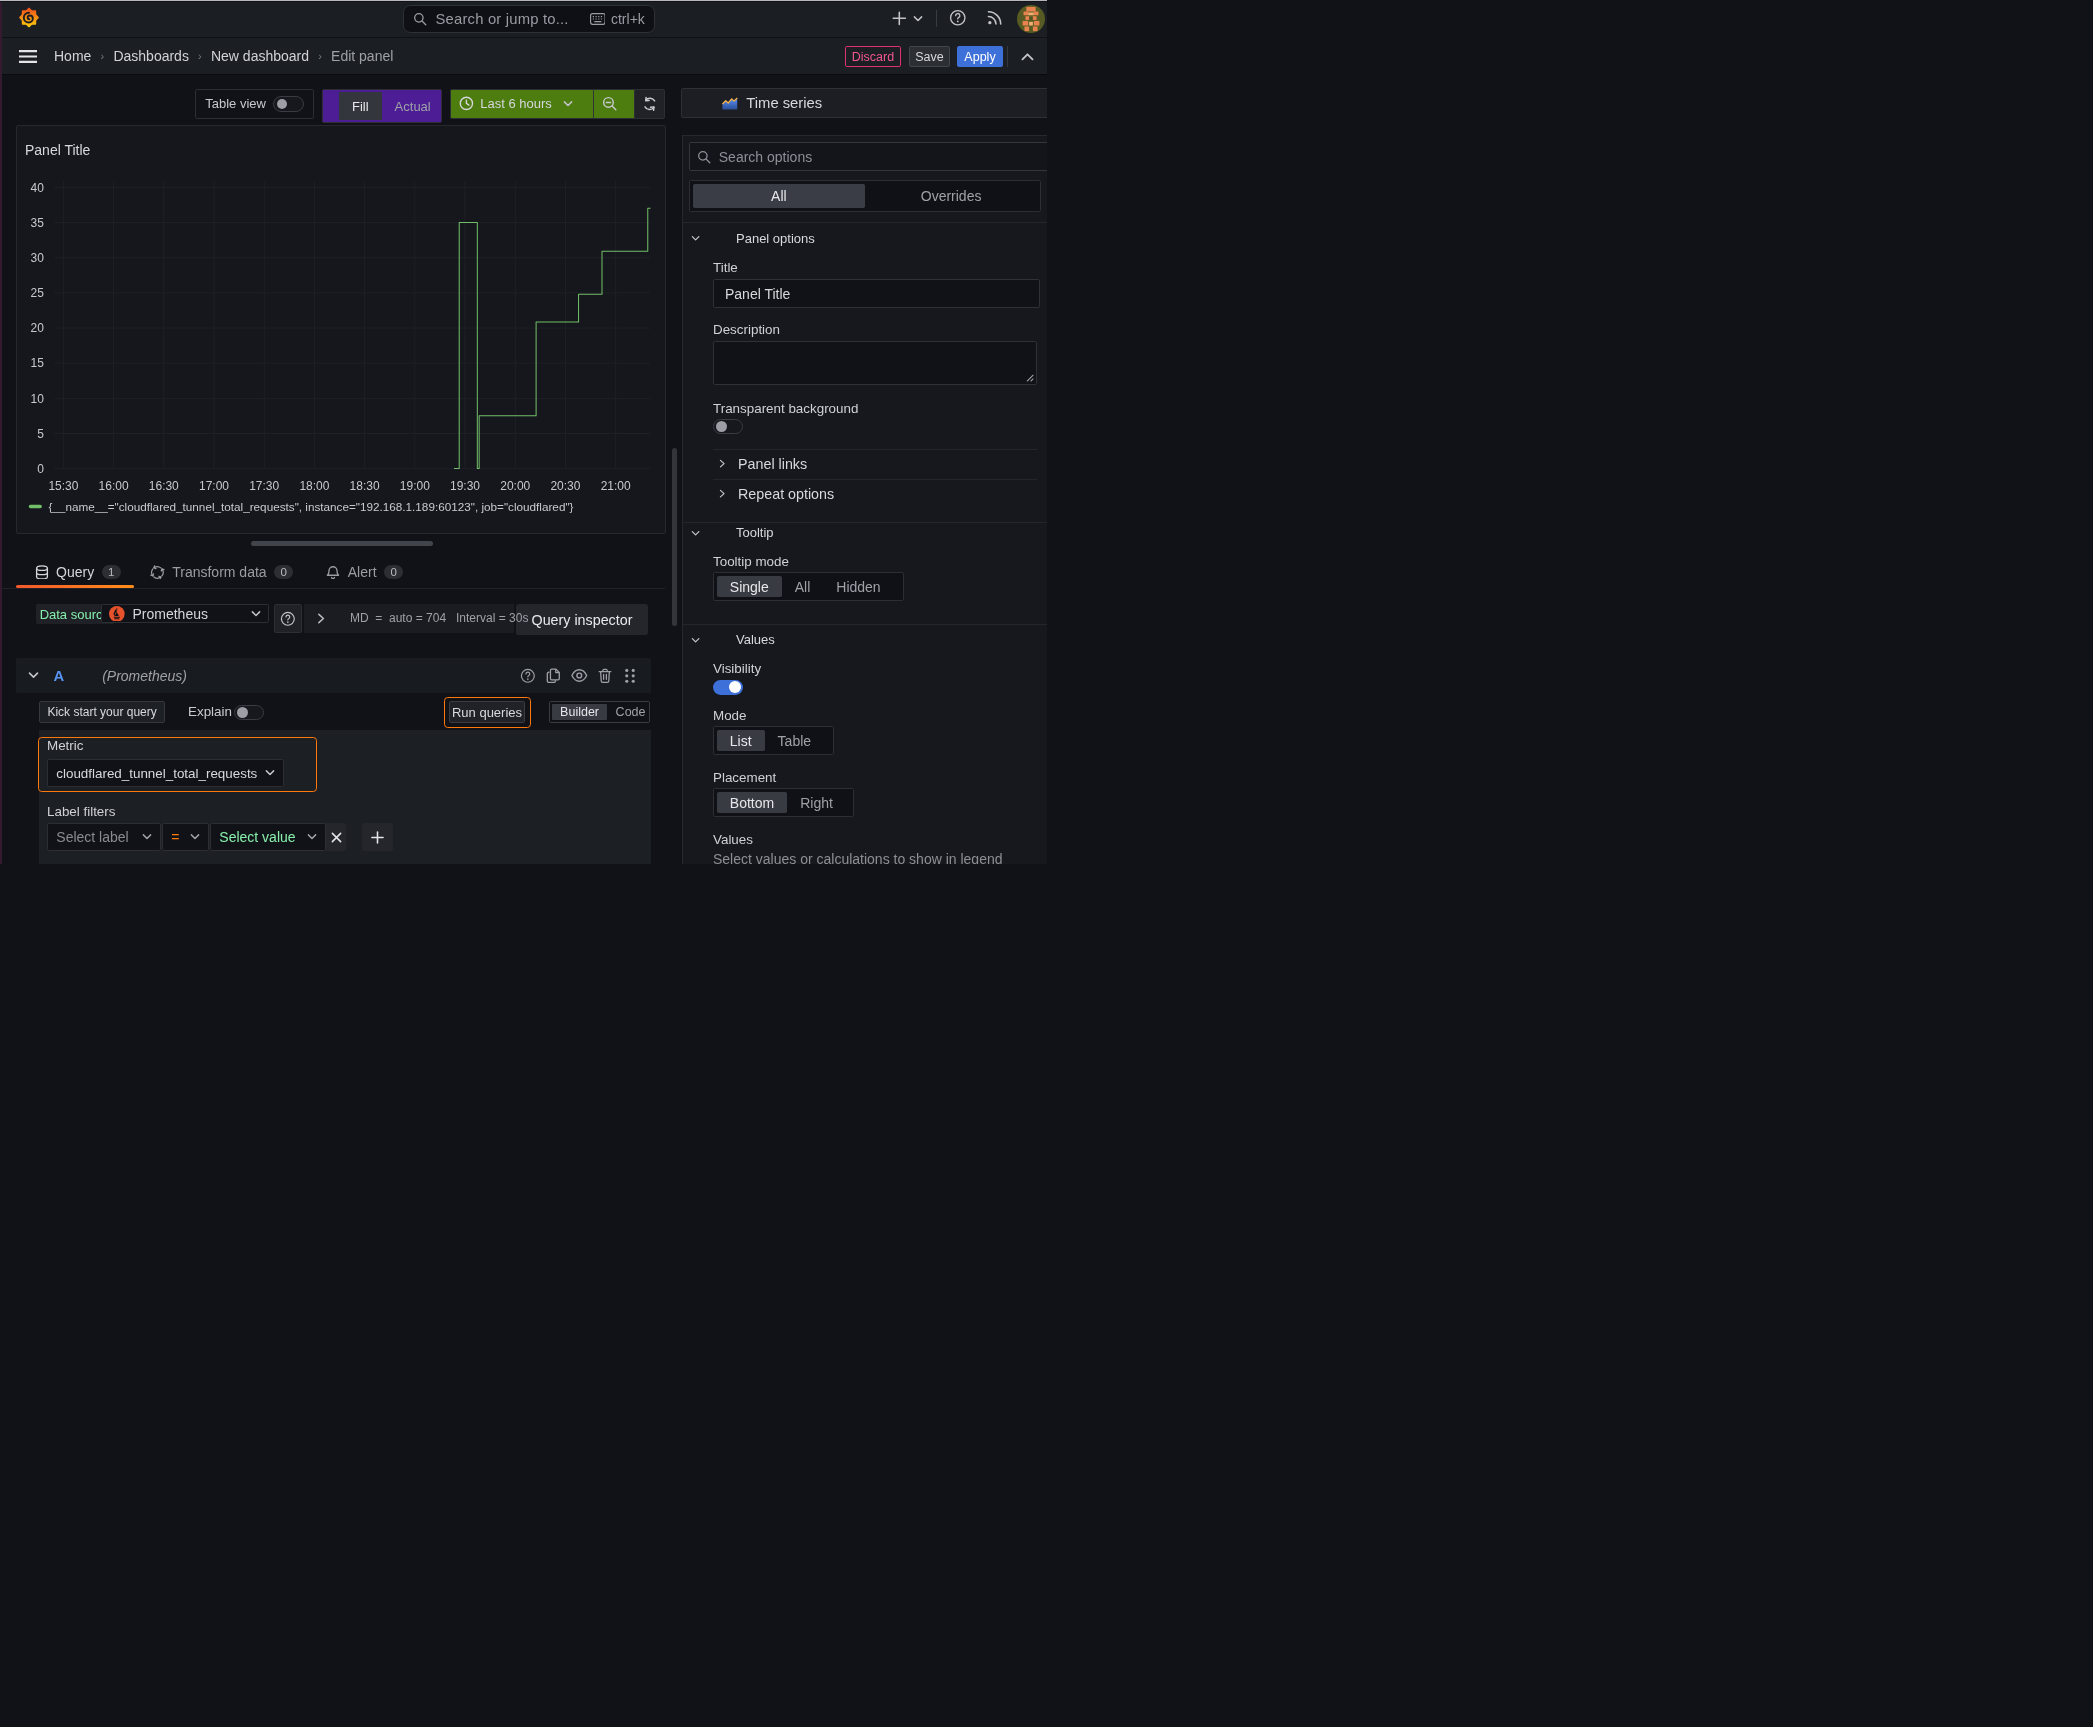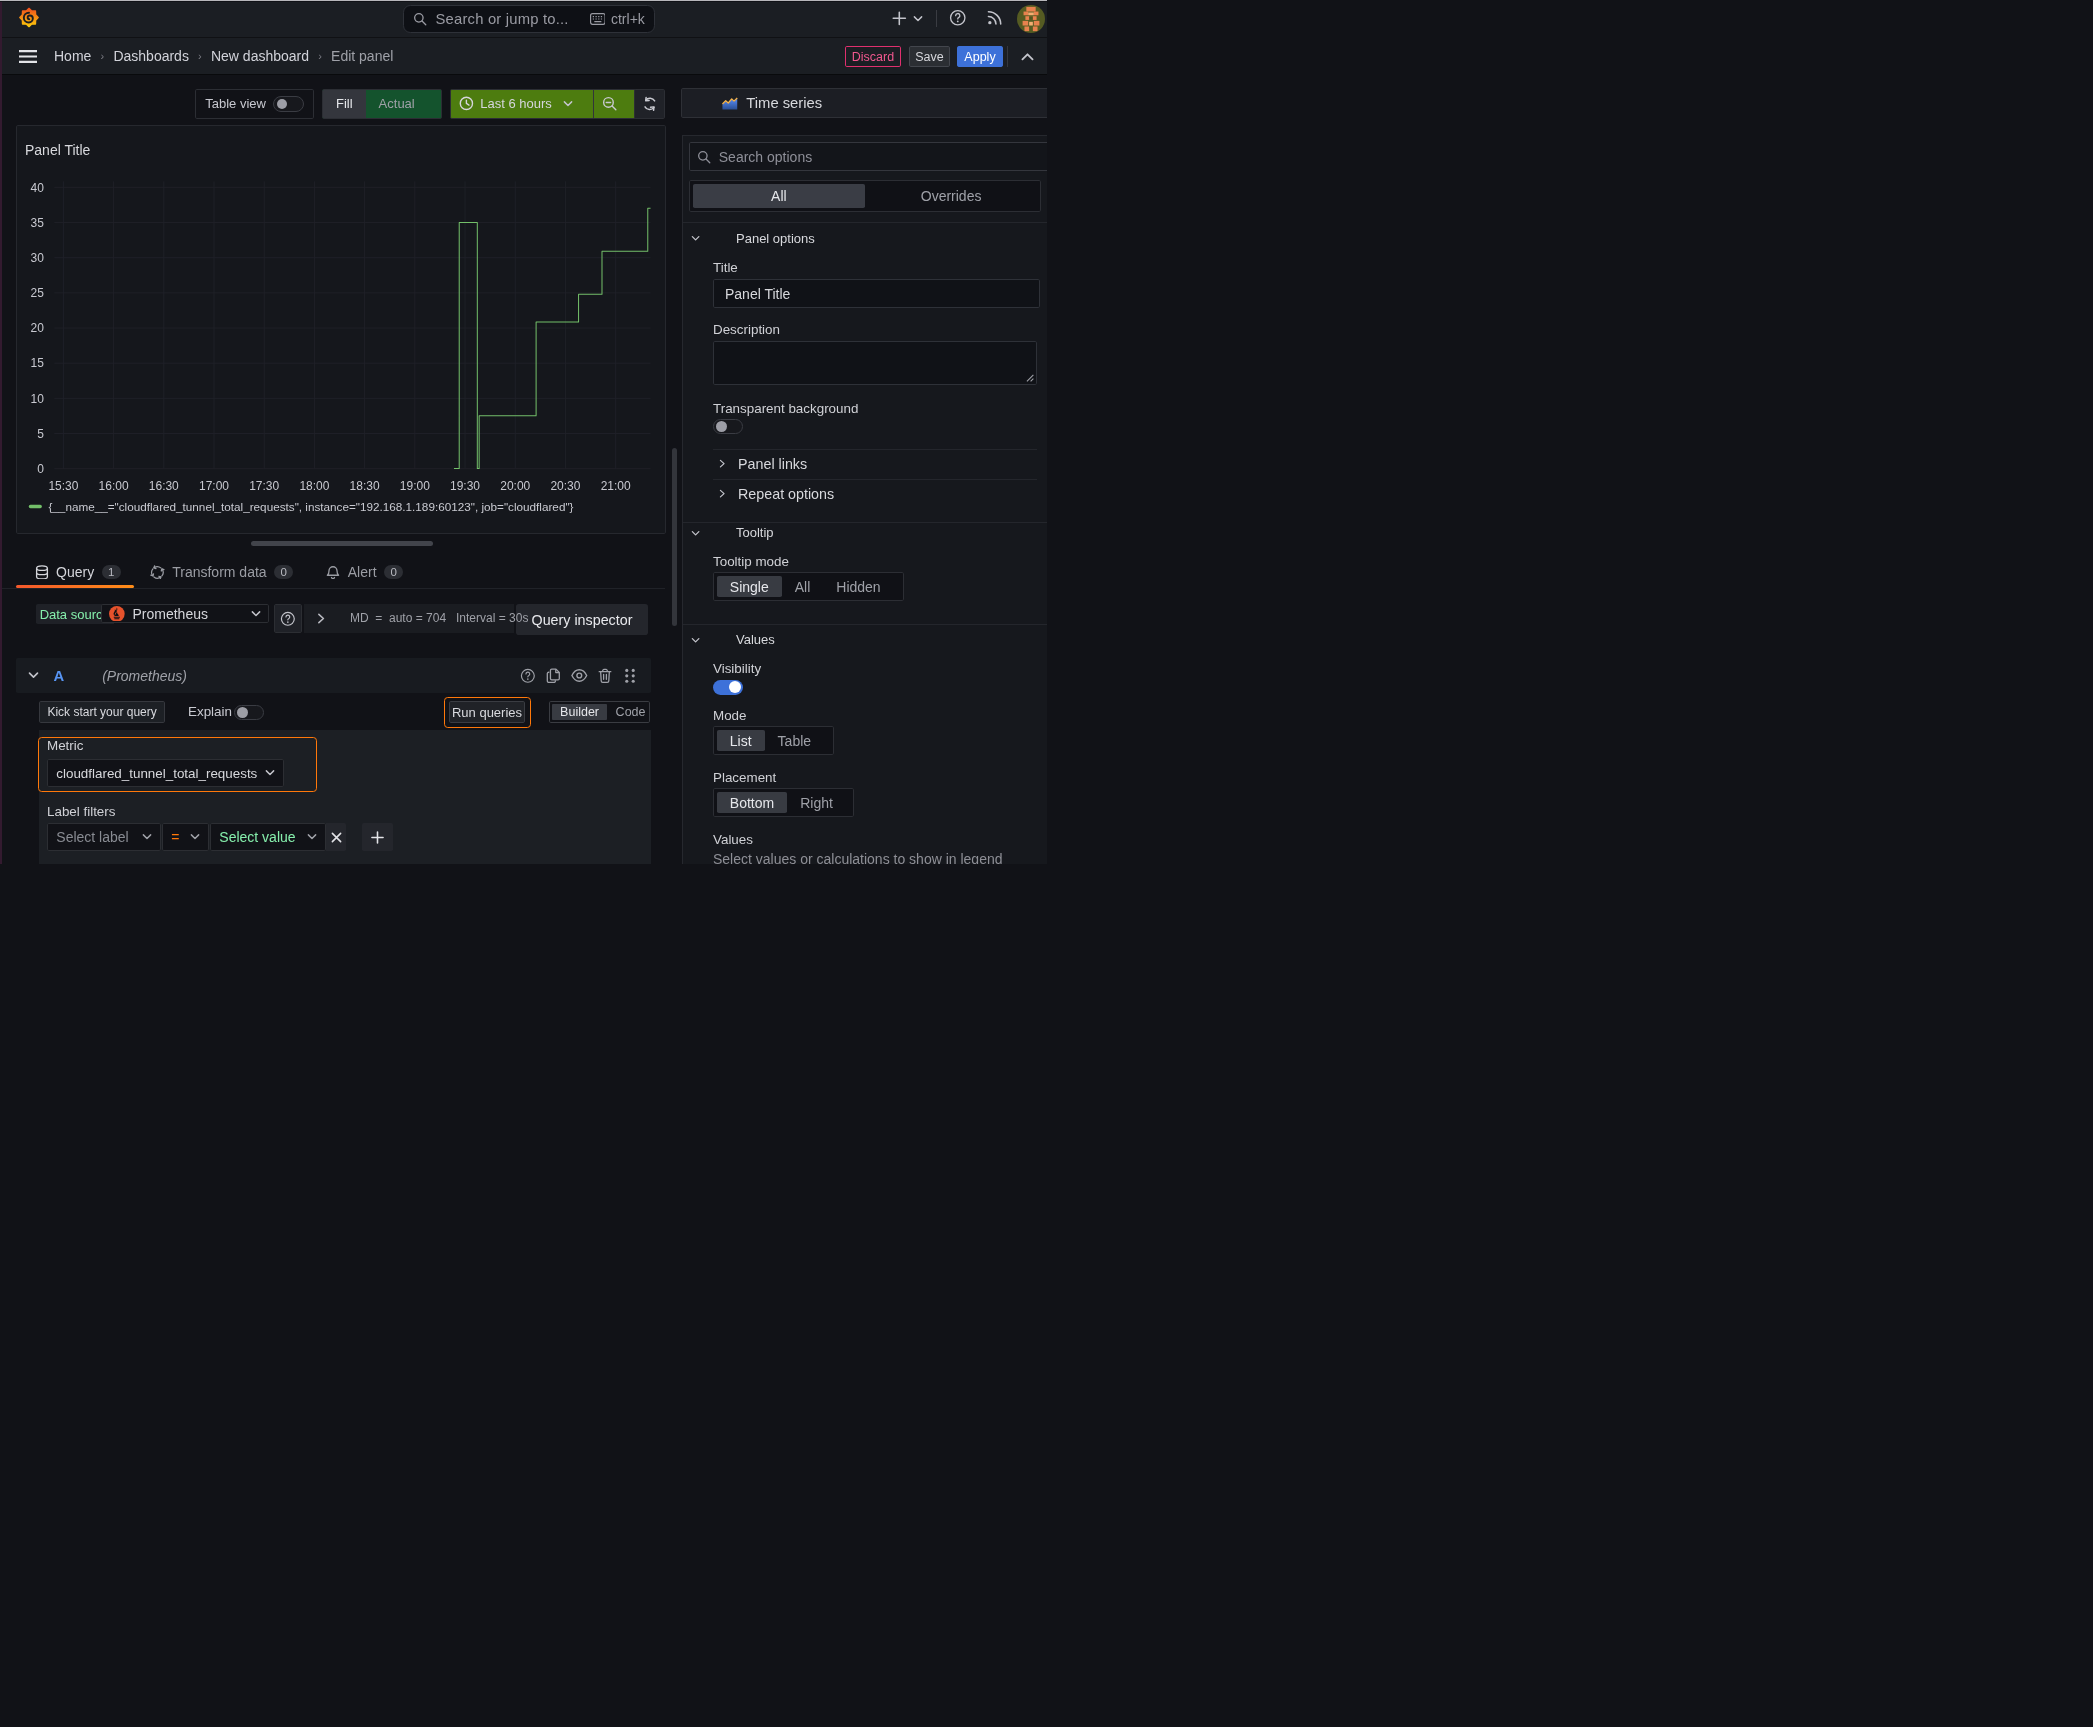--- a/index.html
+++ b/index.html
@@ -28,21 +28,21 @@
 
   .btn { display:inline-flex; align-items:center; justify-content:center; height:21px; border-radius:1.8px; font-size:12.5px; }
   #btn-discard { left:845px; top:46px; width:56px; border:0.9px solid #e0306e; color:#f1588f; background:transparent; }
   #btn-save { left:909px; top:46px; width:41px; background:#2b2e33; border:0.9px solid #43464d; color:#d6d7dc; }
   #btn-apply { left:957px; top:46px; width:46px; background:#3d71d9; border:0.9px solid #3d71d9; color:#ffffff; }
 
   
   .tbox { border:0.9px solid #2c2e34; border-radius:1.8px; height:29.5px; display:flex; align-items:center; }
   #tableview { left:195px; top:89px; width:119px; padding:0 9.2px; justify-content:space-between; }
   #tableview span { font-size:13px; color:#c7c8cf; }
-  #fillactual { left:322px; top:89px; width:120px; padding:0; background:#14532d; overflow:hidden; }
+  #fillactual { left:322px; top:89px; width:120px; padding:16px; background:#4c1d95; overflow:hidden; }
   #fillactual .seg { height:28px; padding:0 13px; display:flex; align-items:center; font-size:13px; color:#9fa1a8; }
   #fillactual .seg.on { background:#34363d; color:#e6e7eb; font-weight:500; }
   #timerange { left:450px; top:89px; width:206px; padding:0 8px; background:#4d7c0f; }
   #timerange .t { color:#d5d6dc; font-size:13px; margin-left:6.5px; font-weight:500;}
   #zoomout { left:593px; top:89px; width:32px; justify-content:center; border:none; height:28px; top:90px; background:transparent; border-left:0.9px solid #32343a; border-radius:0; }
   #refresh { left:634px; top:89px; width:31px; justify-content:center; background:#202228; }
 
   
   #panel { left:15.7px; top:125px; width:650px; height:409px; background:#15171c; border:0.9px solid #26282e; border-radius:1.8px; }
 

